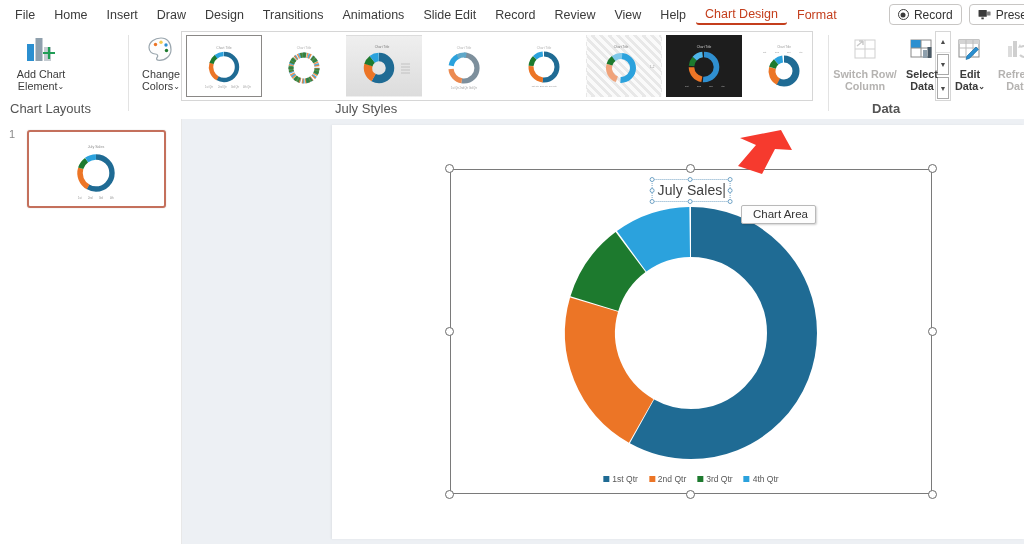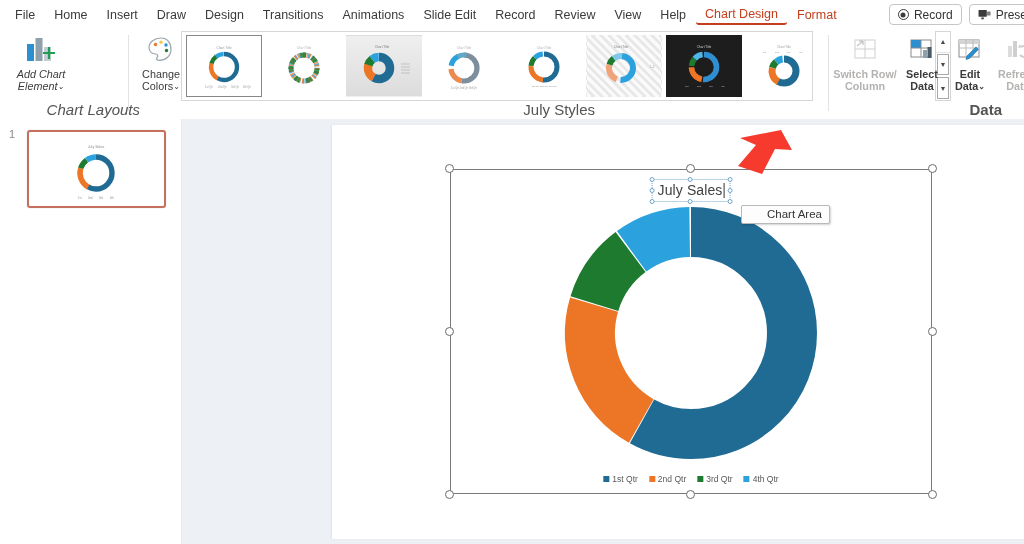--- a/index.html
+++ b/index.html
@@ -42,22 +42,22 @@
 
   
   .ribbon {
     position: absolute; top: 29px; left: 0; width: 1024px; height: 90px;
     background: #ffffff;
   }
   .ribbon-strip { position: relative; height: 70px; display: flex; align-items: flex-start; }
   .grp { position: absolute; top: 0; height: 70px; }
   .grp-sep { position: absolute; top: 6px; width: 1px; height: 76px; background: #e3e3e3; }
   .grp-label {
-    position: absolute; top: 72px; font-size: 15px; color: #545454;
-    text-align: right; white-space: nowrap;
+    position: absolute; top: 72px; font-size: 13px; color: #545454;
+    text-align: left; white-space: nowrap;
   }
 
   .bigbtn {
     width: 62px; display: inline-flex; flex-direction: column; align-items: center;
     padding-top: 4px; cursor: default;
   }
   .bigbtn .lbl {
     font-size: 10.8px; color: #3b3b3b; text-align: center; line-height: 12px; margin-top: 3px;
   }
   .bigbtn.dim .lbl { color: #b5b3b1; }
@@ -147,21 +147,21 @@
   }
   .th-tl { left: -3px; top: -3px; } .th-tc { left: 50%; margin-left: -3px; top: -3px; }
   .th-tr { right: -3px; top: -3px; } .th-ml { left: -3px; top: 50%; margin-top: -3px; }
   .th-mr { right: -3px; top: 50%; margin-top: -3px; }
   .th-bl { left: -3px; bottom: -3px; } .th-bc { left: 50%; margin-left: -3px; bottom: -3px; }
   .th-br { right: -3px; bottom: -3px; }
 
   .tooltip {
     position: absolute; left: 291px; top: 36px;
     background: #fdfdfd; border: 1px solid #b9b9b9; border-radius: 2px;
-    padding: 2px 7px 3px 25px; font-size: 11.5px; color: #333;
+    padding: 2px 7px 3px 11px; font-size: 11.5px; color: #333;
     box-shadow: 1px 1px 2px rgba(0,0,0,0.18); z-index: 8; white-space: nowrap;
   }
 
   .donutwrap { position: absolute; left: 50%; transform: translateX(-50%); top: 28px; }
   .legend {
     position: absolute; left: 50%; transform: translateX(-50%); bottom: 10px;
     display: flex; gap: 11px; align-items: center;
   }
   .legend-item { display: flex; align-items: center; gap: 3px; }
   .legend-swatch { width: 6px; height: 6px; flex: 0 0 auto; }
@@ -203,21 +203,21 @@
           <rect x="3.6" y="9.2" width="2.6" height="2" fill="#3b3b3b"></rect>
         </svg>
         <span>Present</span>
       </div>
     </div>
   </div>
 
   <div class="ribbon">
     <div class="ribbon-strip">
 
-      <div class="grp" style="left:10px; width:120px;font-style:italic;">
+      <div class="grp" style="left:10px; width:120px;">
         <div class="bigbtn">
           <span class="ico">
             <svg width="34" height="30" viewBox="0 0 34 30">
               <rect x="3" y="10" width="7" height="17" fill="#2b8fd0"></rect>
               <rect x="11.5" y="4" width="7" height="23" fill="#8fa0ad"></rect>
               <rect x="20" y="13" width="7" height="14" fill="#c5ccd2"></rect>
               <path d="M25 13 v12 M19 19 h12" stroke="#1f9d55" stroke-width="2.2"></path>
             </svg>
           </span>
           <span class="lbl">

